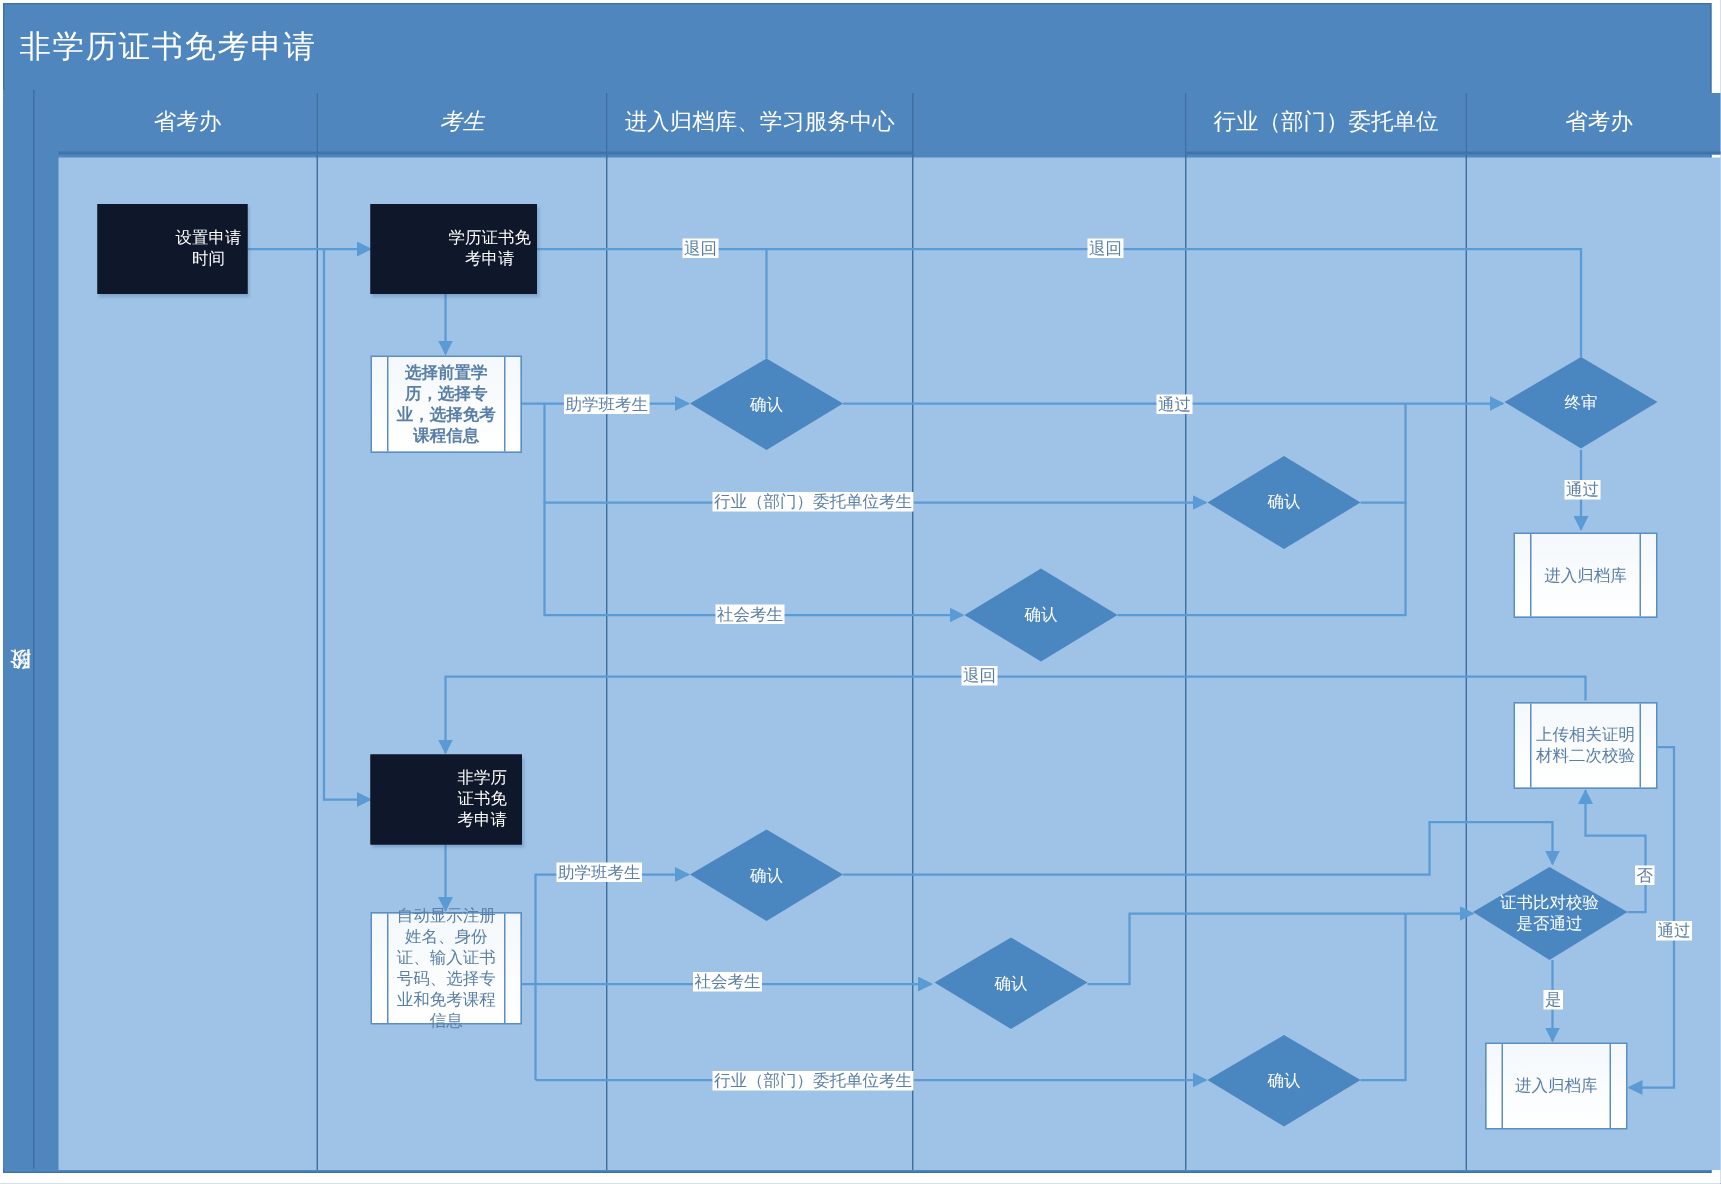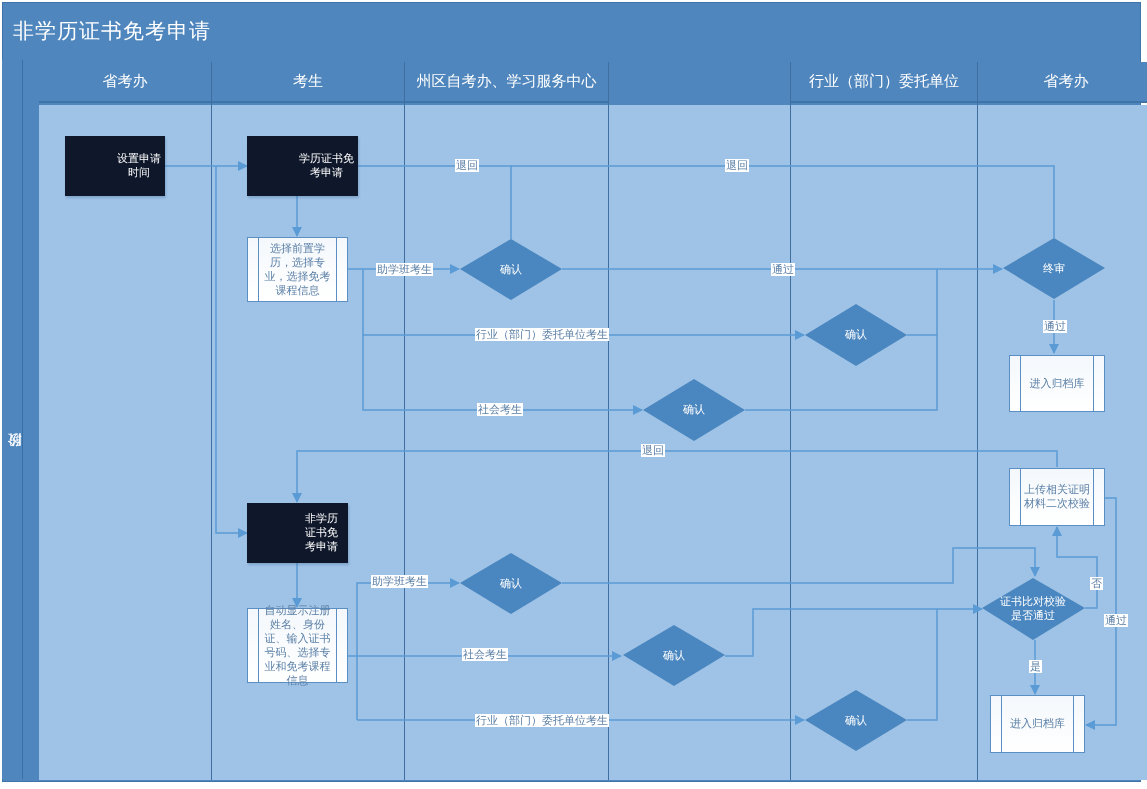--- a/index.html
+++ b/index.html
@@ -31,26 +31,26 @@
 
 <div id="phase-col">
   <div id="phase-label">阶段</div>
 </div>
 
 <div id="lanes">
   <div class="lane" style="left:0;width:173px;">
     <div class="lane-head">省考办</div>
     <div class="lane-body"></div>
   </div>
-  <div class="lane" style="left:173px;width:193px;">
+  <div class="lane" style="left:173px;width:193px;font-style:italic;">
     <div class="lane-head">考生</div>
     <div class="lane-body"></div>
   </div>
   <div class="lane" style="left:366px;width:204px;">
-    <div class="lane-head">州区自考办、学习服务中心</div>
+    <div class="lane-head">进入归档库、学习服务中心</div>
     <div class="lane-body"></div>
   </div>
   <div class="lane" style="left:570px;width:182px;">
     <div class="lane-body"></div>
   </div>
   <div class="lane" style="left:752px;width:187px;">
     <div class="lane-head">行业（部门）委托单位</div>
     <div class="lane-body"></div>
   </div>
   <div class="lane" style="left:939px;width:176px;border-right:none;">
@@ -124,21 +124,21 @@
     <polygon points="1033,578 1085,608 1033,640 982,608"></polygon>
   </g>
 </svg>
 
 <div class="node proc" style="left:65px;top:136px;width:100px;height:60px;">
     <span>设置申请时间</span>
   </div>
 <div class="node proc" style="left:247px;top:136px;width:111px;height:60px;justify-content:center;">
     <span>学历证书免考申请</span>
   </div>
-<div class="node sub" style="left:247px;top:237px;width:101px;height:65px;">
+<div class="node sub" style="left:247px;top:237px;width:101px;height:65px;font-weight:bold;">
     <span>选择前置学历，选择专业，选择免考课程信息</span>
   </div>
 <div class="node sub" style="left:1009px;top:355px;width:96px;height:57px;">
     <span>进入归档库</span>
   </div>
 <div class="node sub" style="left:1009px;top:468px;width:96px;height:58px;">
     <span>上传相关证明材料二次校验</span>
   </div>
 <div class="node proc" style="left:247px;top:503px;width:101px;height:60px;">
     <span style="padding:0 4px;">非学历证书免考申请</span>

